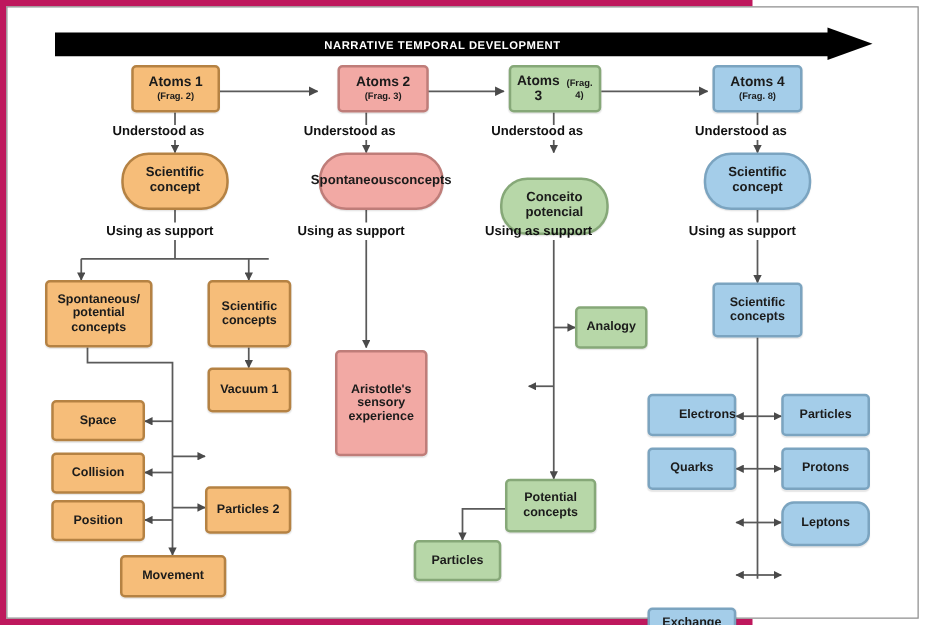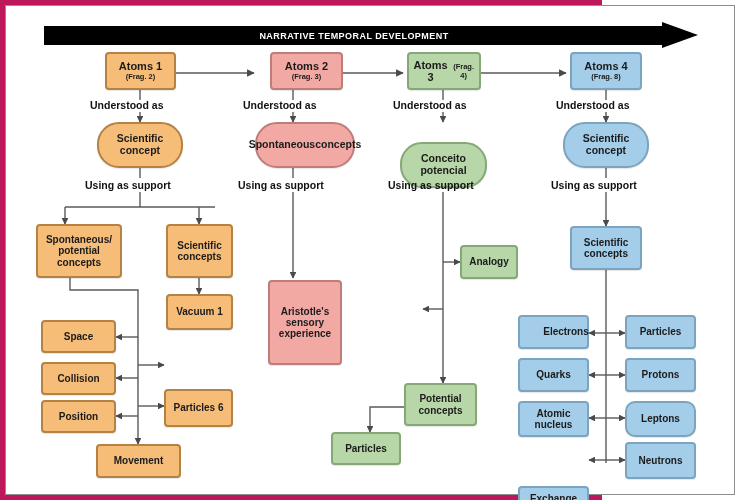--- a/index.html
+++ b/index.html
@@ -252,21 +252,21 @@
   <div class="node orange" style="left:41px; top:320px; width:75px; height:33px; font-size:10px;">
     <span>Space</span>
   </div>
 
 
   <div class="node orange" style="left:41px; top:362px; width:75px; height:33px; font-size:10px;">
     <span>Collision</span>
   </div>
 
   <div class="node orange" style="left:164px; top:389px; width:69px; height:38px; font-size:10px;">
-    <span>Particles 6</span>
+    <span>Particles 2</span>
   </div>
 
   <div class="node orange" style="left:41px; top:400px; width:75px; height:33px; font-size:10px;">
     <span>Position</span>
   </div>
 
   <div class="node orange" style="left:96px; top:444px; width:85px; height:34px; font-size:10px;">
     <span>Movement</span>
   </div>
 
@@ -298,27 +298,21 @@
     <span>Particles</span>
   </div>
 
   <div class="node blue" style="left:518px; top:358px; width:71px; height:34px; font-size:10px;">
     <span>Quarks</span>
   </div>
   <div class="node blue" style="left:625px; top:358px; width:71px; height:34px; font-size:10px;">
     <span>Protons</span>
   </div>
 
-  <div class="node blue" style="left:518px; top:401px; width:71px; height:36px; font-size:10px;">
-    <span>Atomic nucleus</span>
-  </div>
   <div class="node blue" style="left:625px; top:401px; width:71px; height:36px; font-size:10px;border-radius:10px;">
     <span>Leptons</span>
   </div>
 
   <div class="node blue" style="left:518px; top:442px; width:71px; height:37px; font-size:10px;margin-top:44px;">
     <span>Exchange particles</span>
   </div>
-  <div class="node blue" style="left:625px; top:442px; width:71px; height:37px; font-size:10px;">
-    <span>Neutrons</span>
-  </div>
 
 </div>
 
 </body></html>

